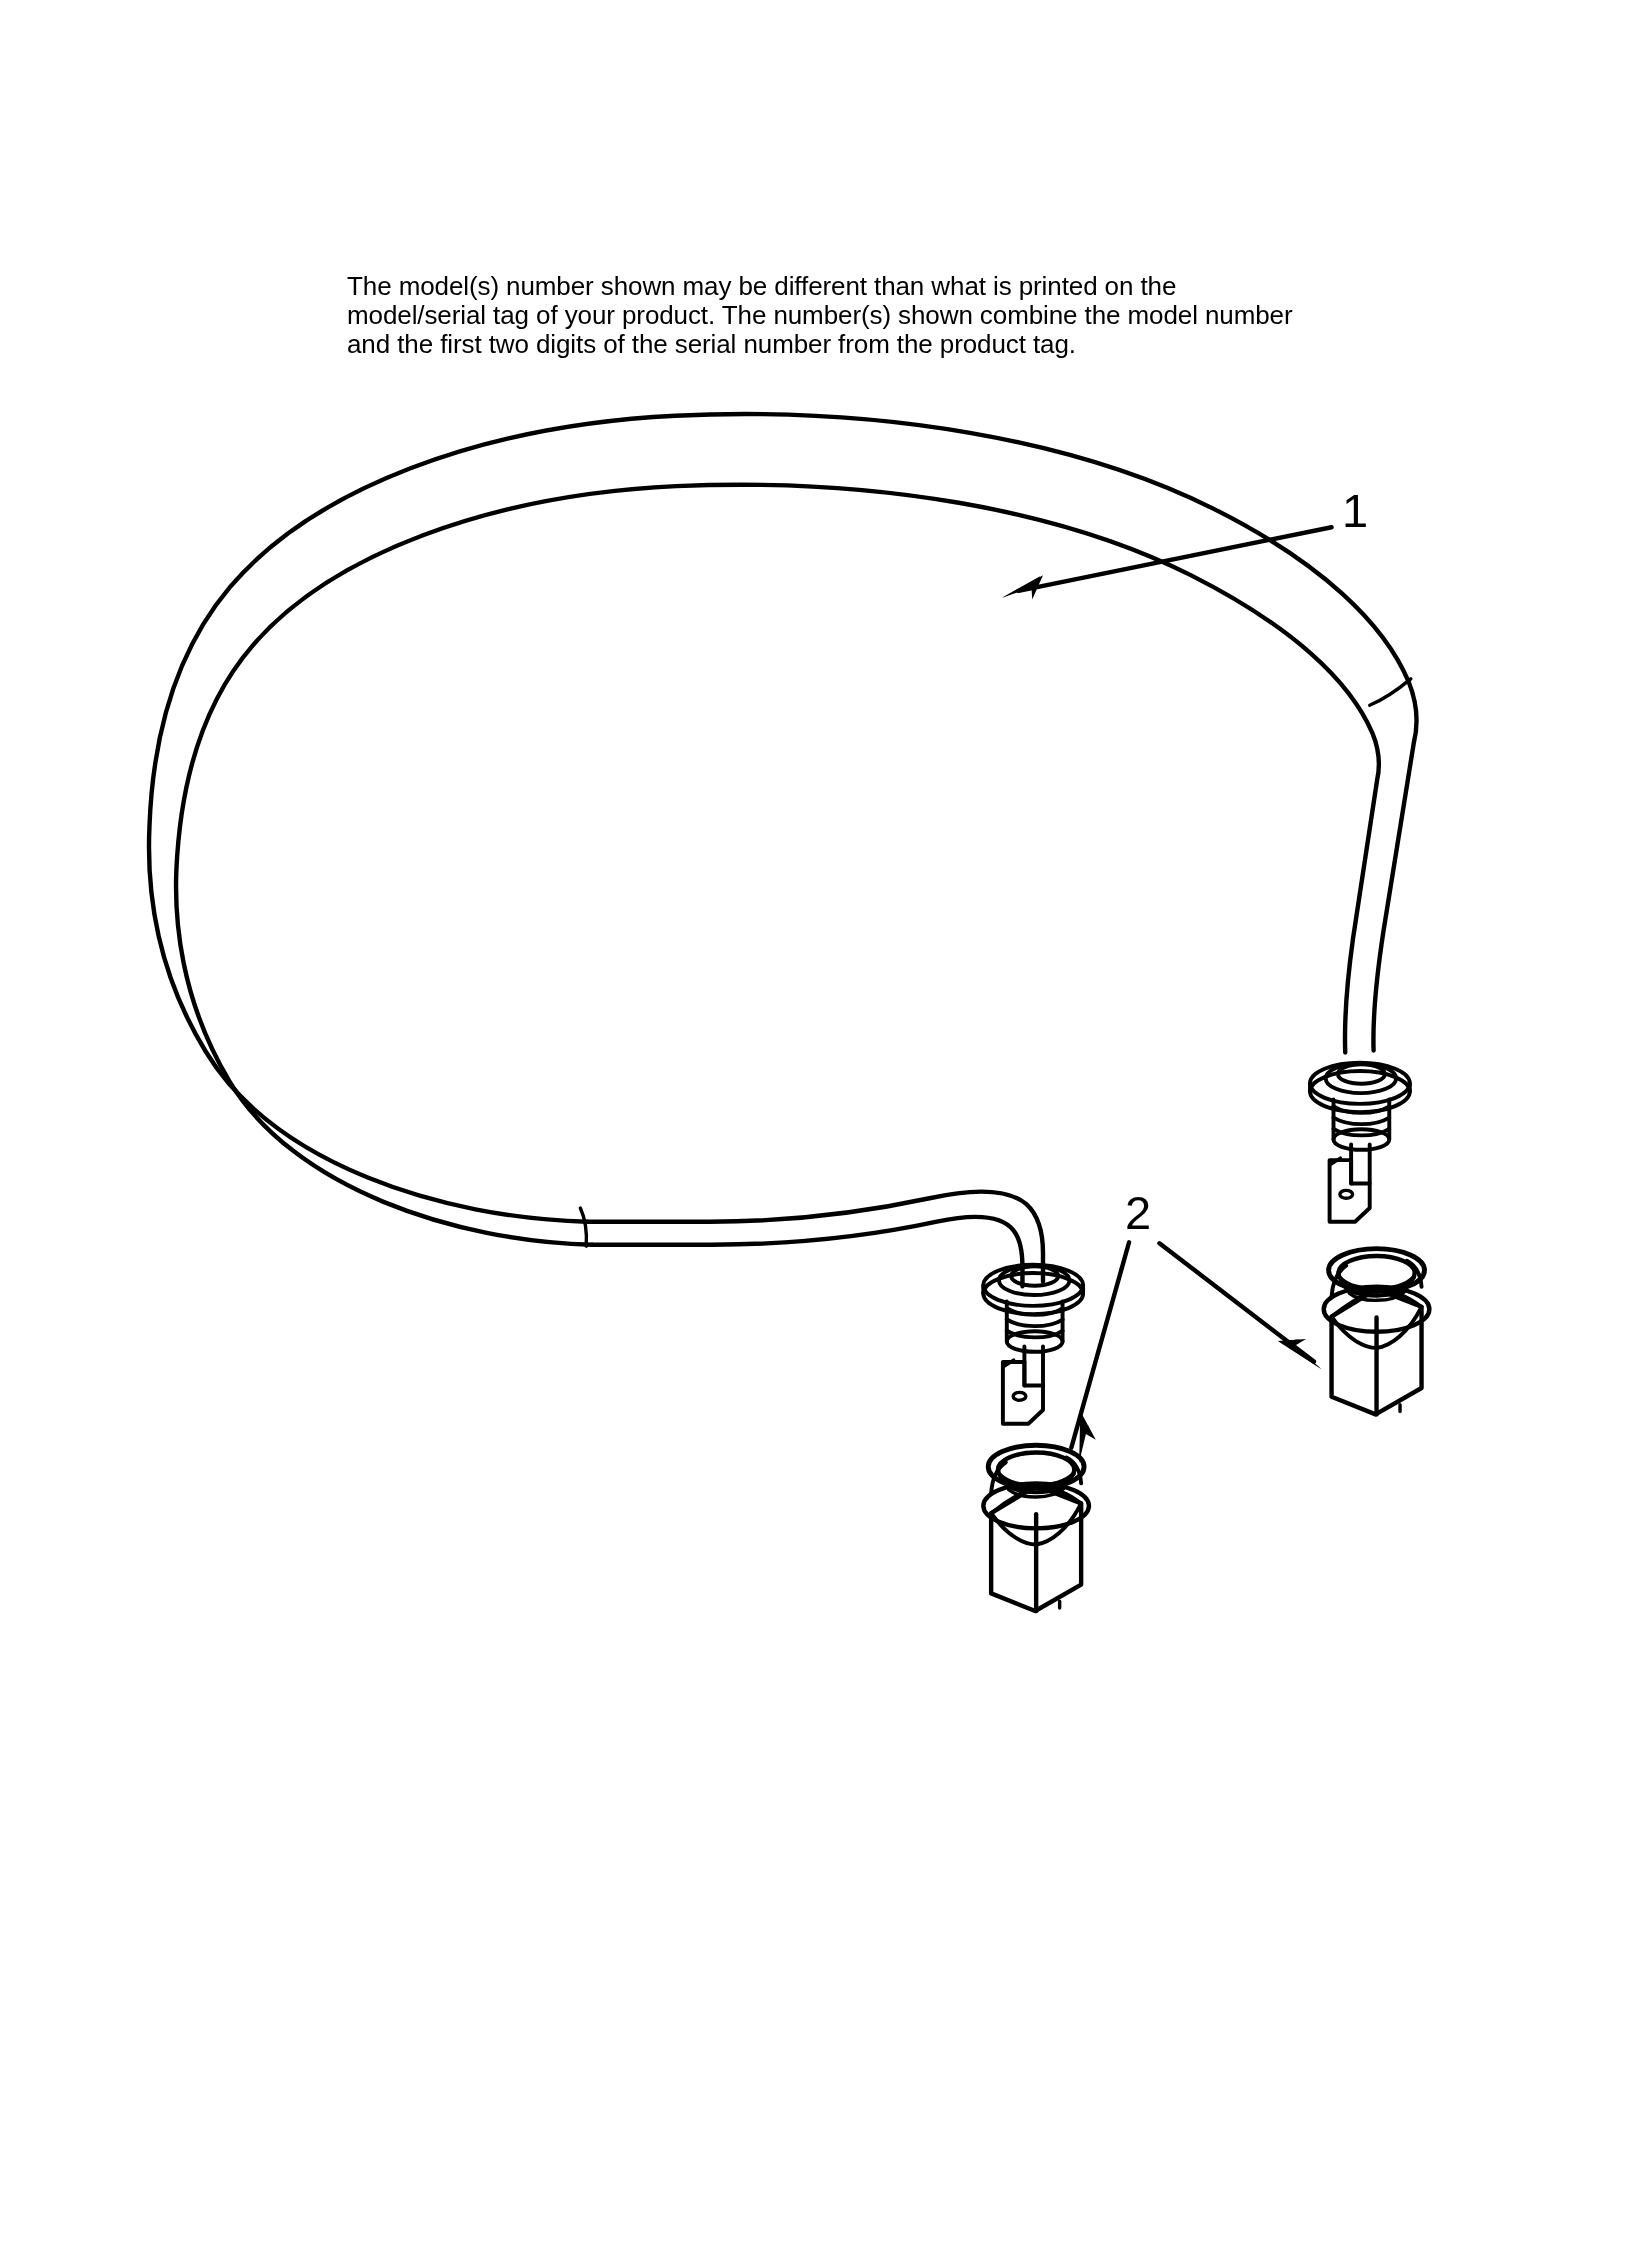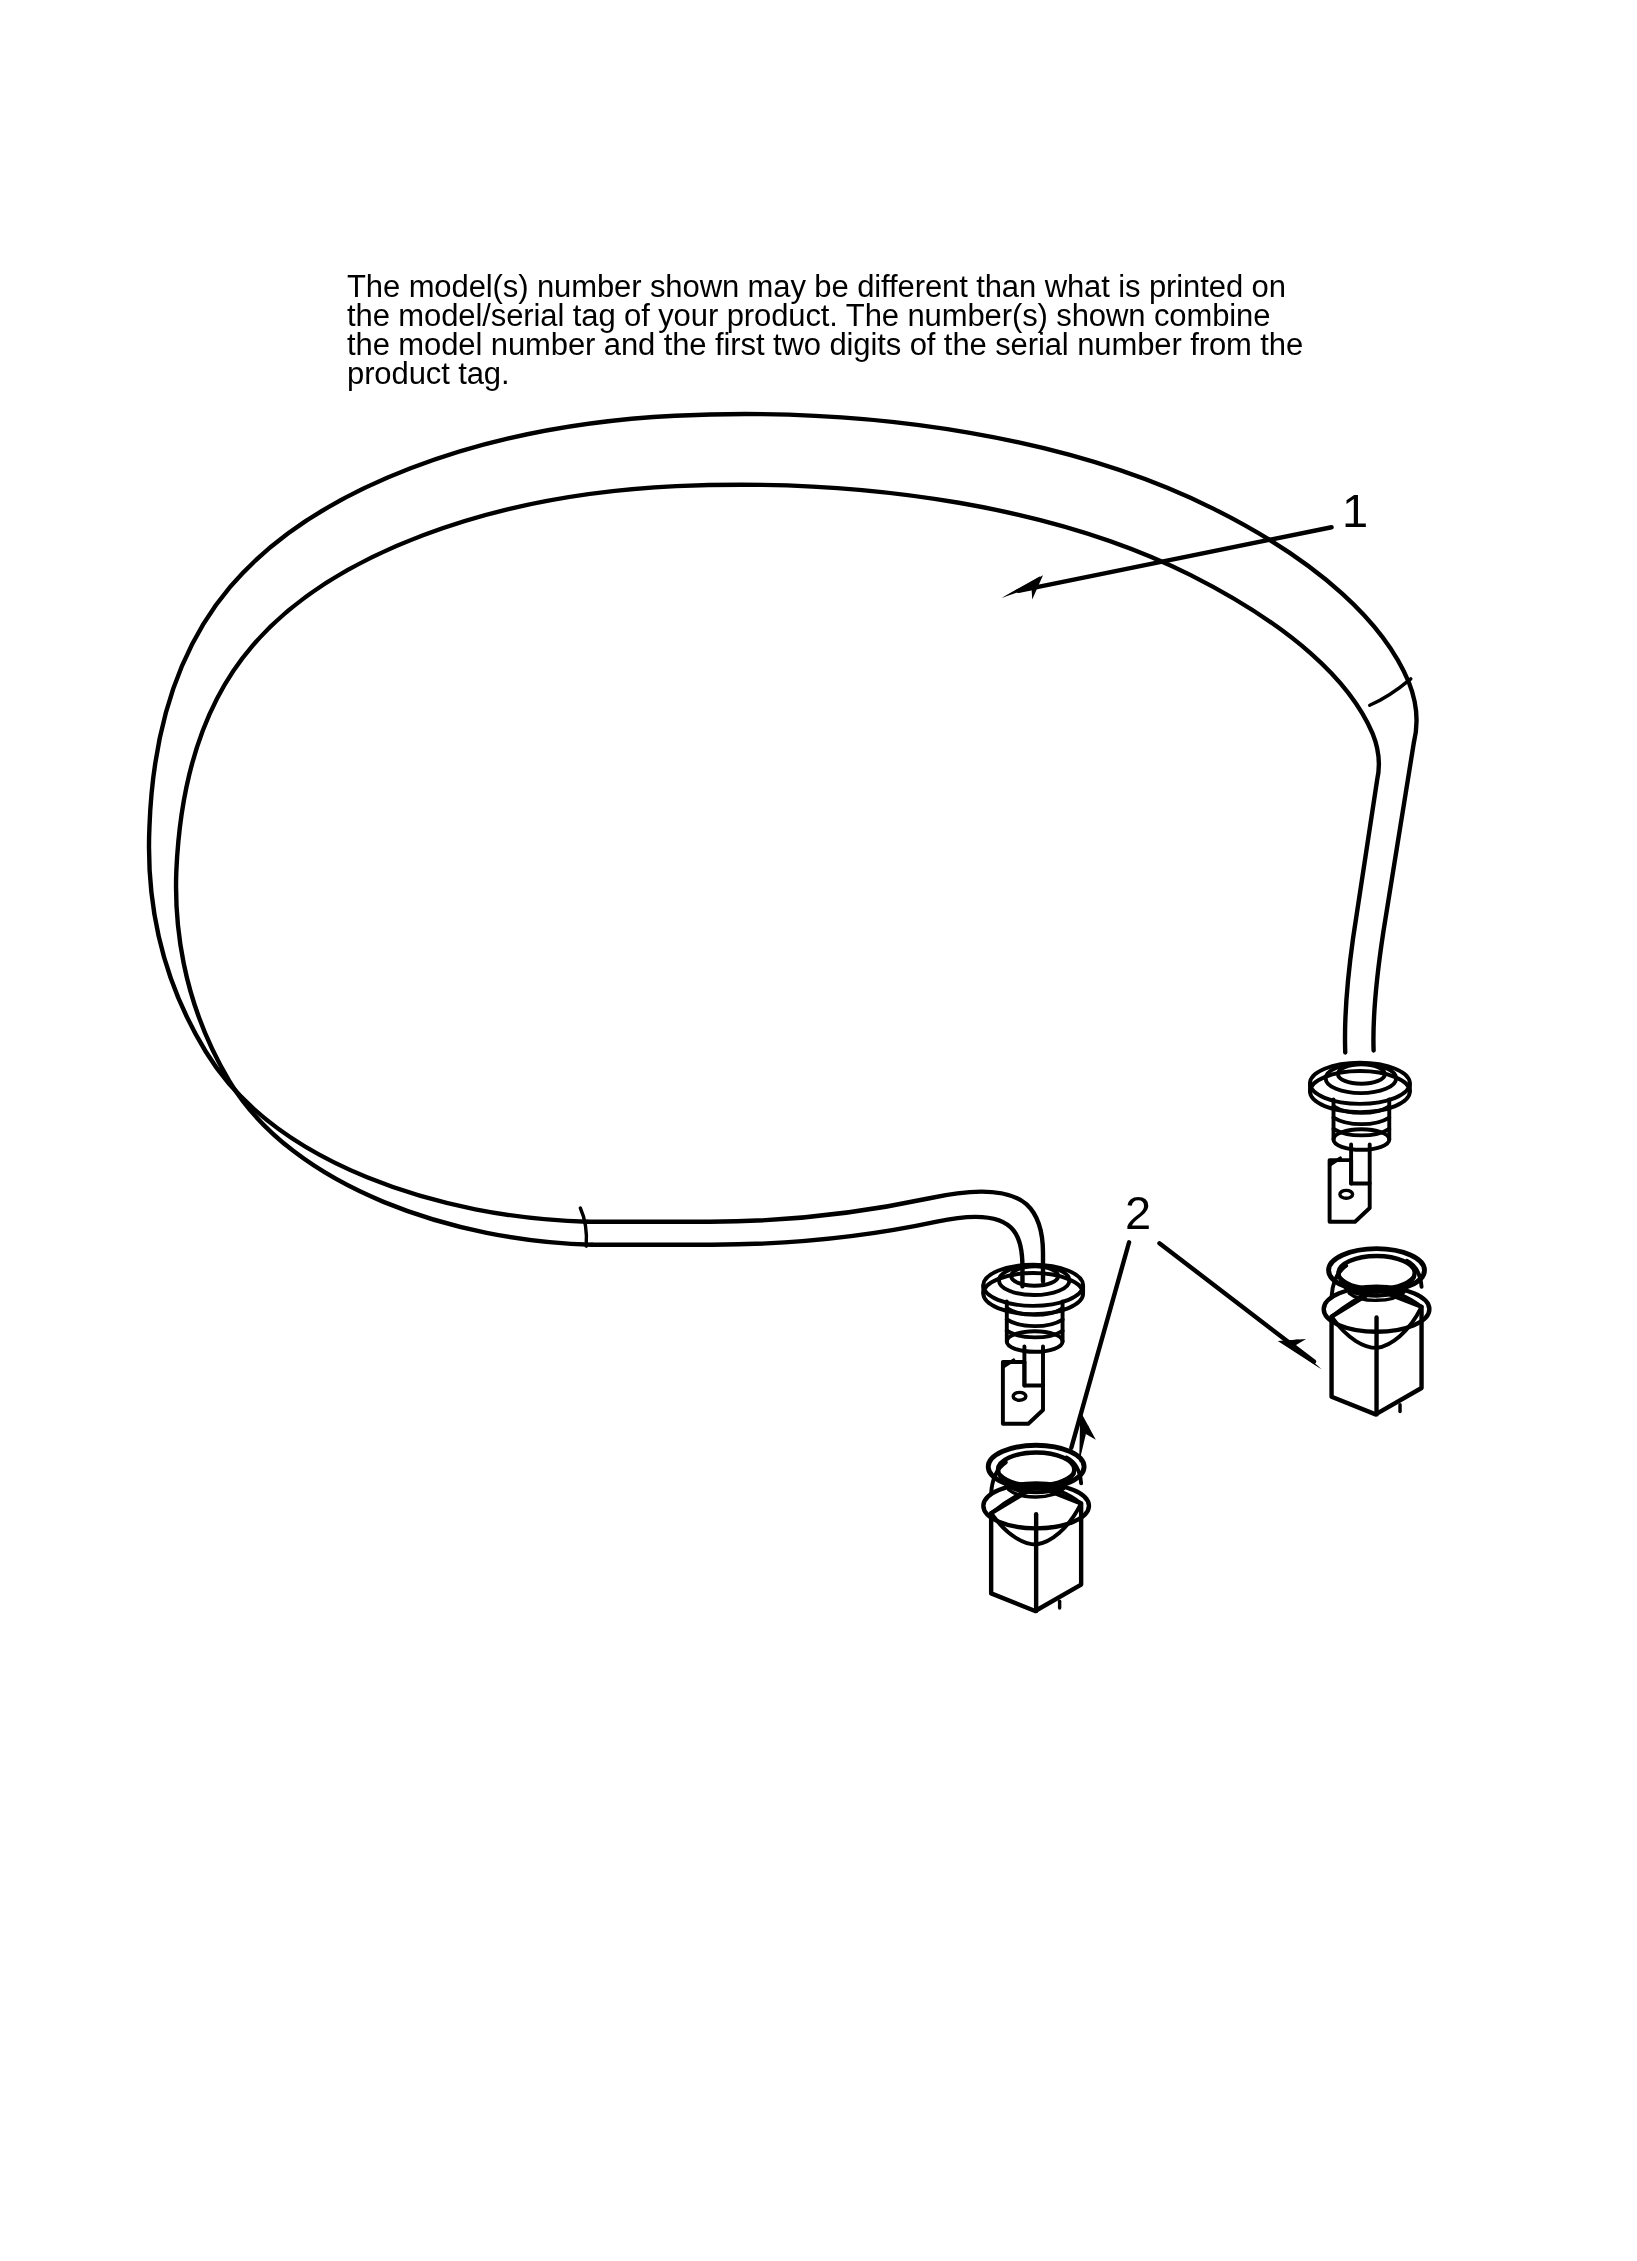--- a/index.html
+++ b/index.html
@@ -16,21 +16,21 @@
     height: 2261px;
     background: #ffffff;
     overflow: hidden;
   }
   #notice {
     position: absolute;
     left: 347px;
     top: 272px;
     width: 973px;
     font-family: "Liberation Sans", sans-serif;
-    font-size: 31px;
+    font-size: 26px;
     line-height: 29px;
     color: #000000;
     letter-spacing: -0.1px;
     white-space: pre-wrap;
   }
   #diagram {
     position: absolute;
     left: 0;
     top: 0;
     width: 1638px;

